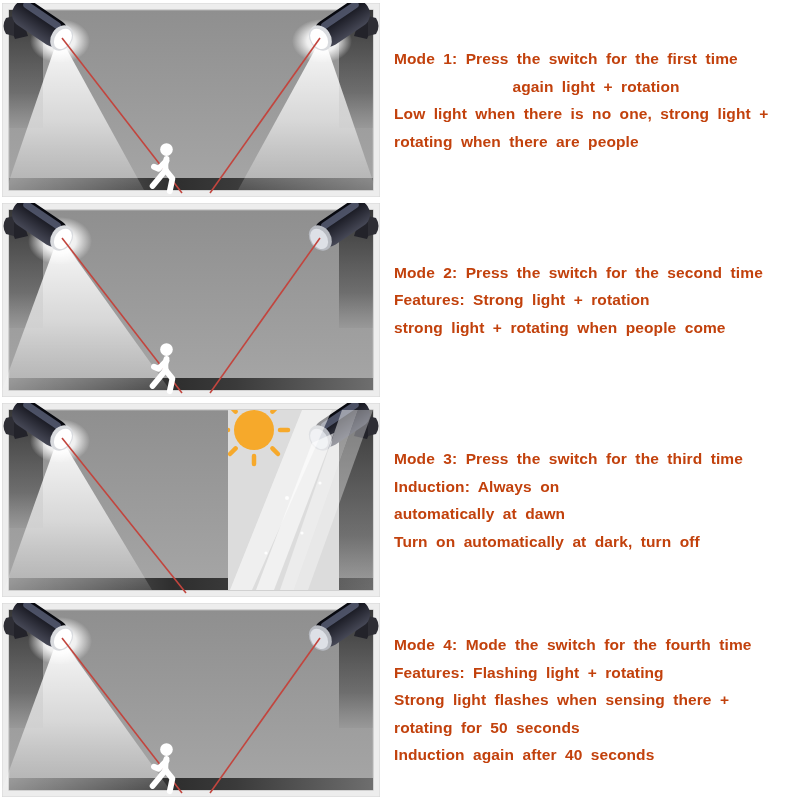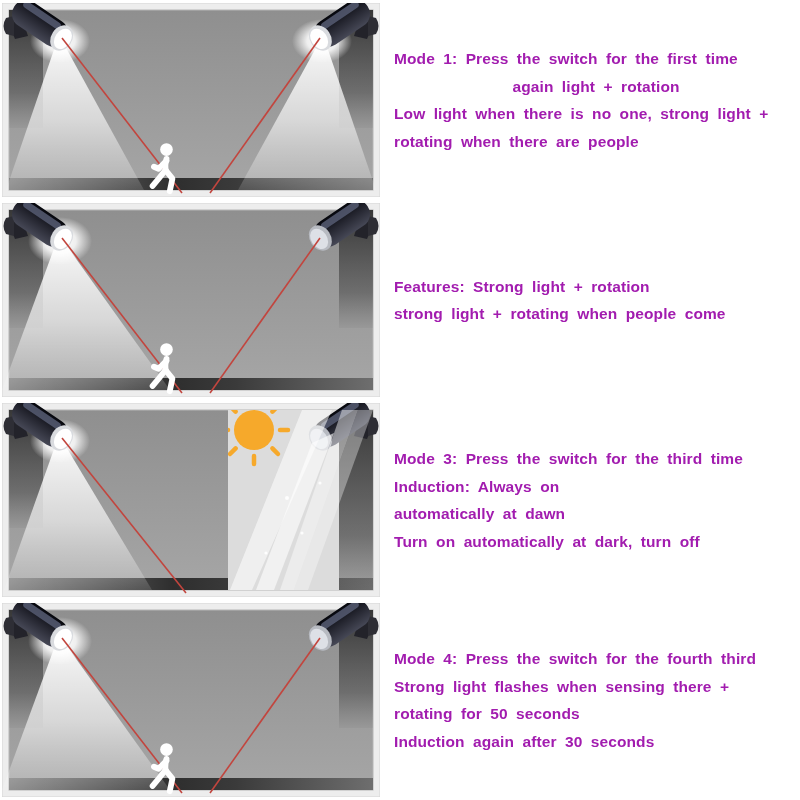--- a/index.html
+++ b/index.html
@@ -7,21 +7,21 @@
     width: 800px; height: 800px; overflow: hidden;
     font-family: "Liberation Sans", sans-serif;
   }
   .page { width: 800px; height: 800px; background: #ffffff; }
   .mode-row { display: flex; height: 200px; align-items: center; }
   .panel { flex: none; width: 378px; height: 194px; margin-left: 2px; }
   .panel svg { display: block; width: 378px; height: 194px; }
   .text-col { flex: 1; padding-left: 14px; padding-right: 2px; }
   .text-col p {
     margin: 0; font-size: 15.5px; font-weight: 700; line-height: 27.5px;
-    color: #a21caf; white-space: nowrap; word-spacing: 4px; letter-spacing: 0.1px;
+    color: #c2410c; white-space: nowrap; word-spacing: 4px; letter-spacing: 0.1px;
   }
   .text-col p.center { text-align: center; }
 </style>
 </head>
 <body>
 
 <div class="page">
 
   <section class="mode-row">
     <div class="panel">
@@ -133,20 +133,21 @@
           <use href="#lampOff" x="4" y="-5"></use>
         </g>
         <line x1="60" y1="35" x2="180" y2="190" stroke="#c2453e" stroke-width="1.6"></line>
         <line x1="318" y1="35" x2="208" y2="190" stroke="#c2453e" stroke-width="1.6"></line>
         <g transform="translate(146,140) scale(1.32)">
           <use href="#personShape"></use>
         </g>
       </svg>
     </div>
     <div class="text-col">
+      <p>Mode 2: Press the switch for the second time</p>
       <p>Features: Strong light + rotation</p>
       <p>strong light + rotating when people come</p>
     </div>
   </section>
 
   <section class="mode-row">
     <div class="panel">
       <svg viewBox="0 0 378 194">
         <rect width="378" height="194" fill="#ededed" stroke="#d5d5d5"></rect>
         <rect x="7" y="7" width="364" height="180" fill="url(#sceneG)" stroke="#b5b5b5"></rect>
@@ -208,20 +209,21 @@
           <use href="#lampOff" x="4" y="-5"></use>
         </g>
         <line x1="60" y1="35" x2="180" y2="190" stroke="#c2453e" stroke-width="1.6"></line>
         <line x1="318" y1="35" x2="208" y2="190" stroke="#c2453e" stroke-width="1.6"></line>
         <g transform="translate(146,140) scale(1.32)">
           <use href="#personShape"></use>
         </g>
       </svg>
     </div>
     <div class="text-col">
-      <p>Mode 4: Press the switch for the fourth third</p>
+      <p>Mode 4: Mode the switch for the fourth time</p>
+      <p>Features: Flashing light + rotating</p>
       <p>Strong light flashes when sensing there +</p>
       <p>rotating for 50 seconds</p>
-      <p>Induction again after 30 seconds</p>
+      <p>Induction again after 40 seconds</p>
     </div>
   </section>
 
 </div>
 
 </body></html>

